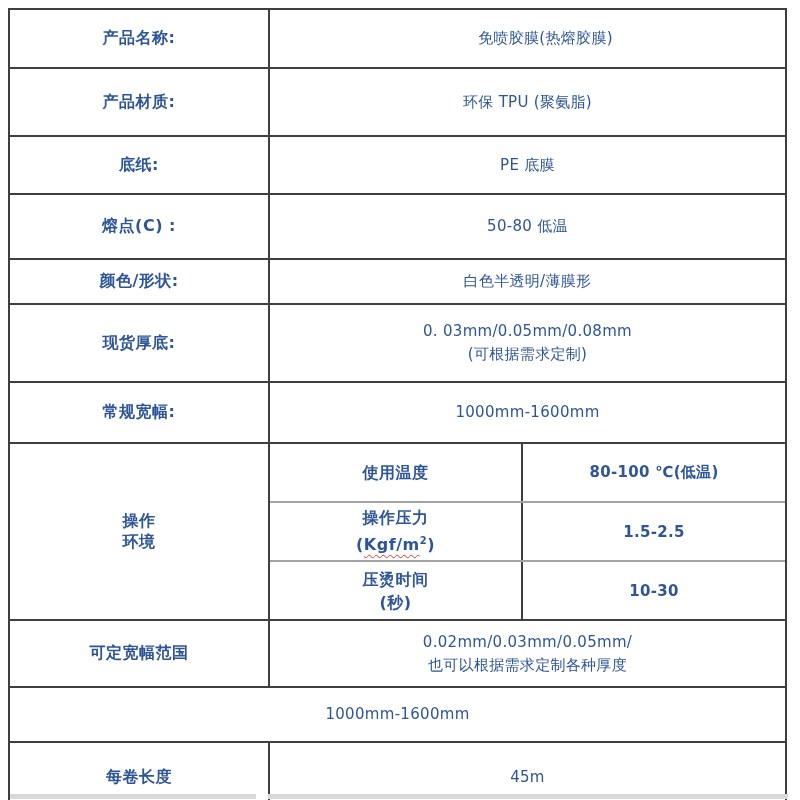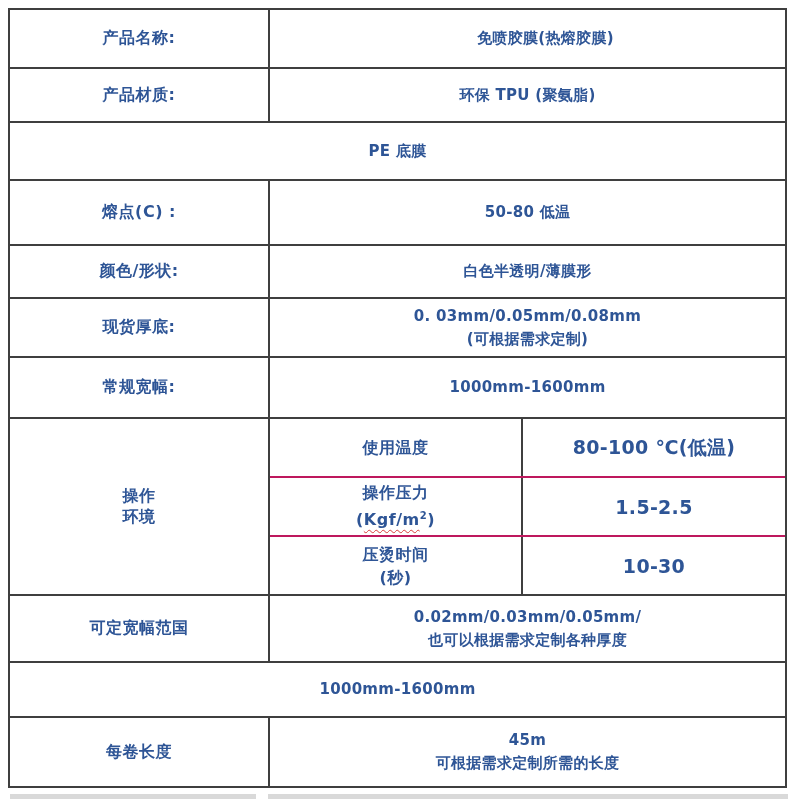--- a/index.html
+++ b/index.html
@@ -14,75 +14,76 @@
   }
   .row { display:flex; box-sizing:border-box; border-top:2px solid #3f3f3f; }
   .row.first { border-top:none;gap:36px; }
   .cell-label {
     width:260px; box-sizing:border-box; border-right:2px solid #3f3f3f;
     display:flex; flex-direction:column; align-items:center; justify-content:center;
     color:#2e5596; font-size:16px; font-weight:600; letter-spacing:0.5px;
   }
   .cell-value {
     flex:1; display:flex; flex-direction:column; align-items:center; justify-content:center;
-    color:#2e5596; font-size:15px; font-weight:700; letter-spacing:0.3px;
+    color:#2e5596; font-size:15px; font-weight:400; letter-spacing:0.3px;
     line-height:23px; text-align:center;
   }
   .nested { flex:1; display:flex; flex-direction:column; }
-  .nrow { display:flex; flex:1; box-sizing:border-box; border-top:2px solid #be185d; }
+  .nrow { display:flex; flex:1; box-sizing:border-box; border-top:2px solid #a3a3a3; }
   .nrow.first { border-top:none; }
   .ncell-param {
     width:253px; box-sizing:border-box; border-right:2px solid #3f3f3f;
     display:flex; flex-direction:column; align-items:center; justify-content:center;
     color:#2e5596; font-size:16px; font-weight:600; letter-spacing:0.5px; line-height:23px;
     text-align:center;
   }
   .ncell-value {
     flex:1; display:flex; align-items:center; justify-content:center;
-    color:#2e5596; font-size:19px; font-weight:600; letter-spacing:0.3px; text-align:center;
+    color:#2e5596; font-size:15px; font-weight:600; letter-spacing:0.3px; text-align:center;
   }
   .spellcheck {
     text-decoration-line:underline; text-decoration-style:wavy;
     text-decoration-color:#d83a3a; text-decoration-thickness:1px; text-underline-offset:3px;
   }
   sup { font-size:10px; }
   .shadow-strip { position:absolute; height:5px; background:#d9d9d9; top:794px; }
   .shadow-strip.left  { left:10px;  width:246px; }
   .shadow-strip.right { left:268px; width:520px; }
 </style>
 </head>
 <body>
 
 <div class="spec-table">
 
   <div class="row first" style="height:57px">
     <div class="cell-label">产品名称:</div>
     <div class="cell-value">免喷胶膜(热熔胶膜)</div>
   </div>
 
-  <div class="row" style="height:54px">
+  <div class="row" style="height:68px">
     <div class="cell-label">产品材质:</div>
     <div class="cell-value">环保 TPU (聚氨脂)</div>
   </div>
 
   <div class="row" style="height:58px">
+    <div class="cell-label">底纸:</div>
     <div class="cell-value">PE 底膜</div>
   </div>
 
   <div class="row" style="height:65px">
     <div class="cell-label">熔点(C) :</div>
     <div class="cell-value">50-80 低温</div>
   </div>
 
-  <div class="row" style="height:53px">
+  <div class="row" style="height:45px">
     <div class="cell-label">颜色/形状:</div>
     <div class="cell-value">白色半透明/薄膜形</div>
   </div>
 
-  <div class="row" style="height:59px">
+  <div class="row" style="height:78px">
     <div class="cell-label">现货厚底:</div>
     <div class="cell-value">
       <span>0.  03mm/0.05mm/0.08mm</span>
       <span>(可根据需求定制)</span>
     </div>
   </div>
 
   <div class="row" style="height:61px">
     <div class="cell-label">常规宽幅:</div>
     <div class="cell-value">1000mm-1600mm</div>
@@ -124,20 +125,19 @@
   </div>
 
   <div class="row" style="height:55px">
     <div class="cell-value">1000mm-1600mm</div>
   </div>
 
   <div class="row" style="height:70px">
     <div class="cell-label">每卷长度</div>
     <div class="cell-value">
       <span>45m</span>
-      <span>可根据需求定制所需的长度</span>
     </div>
   </div>
 
 </div>
 
 <div class="shadow-strip left"></div>
 <div class="shadow-strip right"></div>
 
 </body></html>

